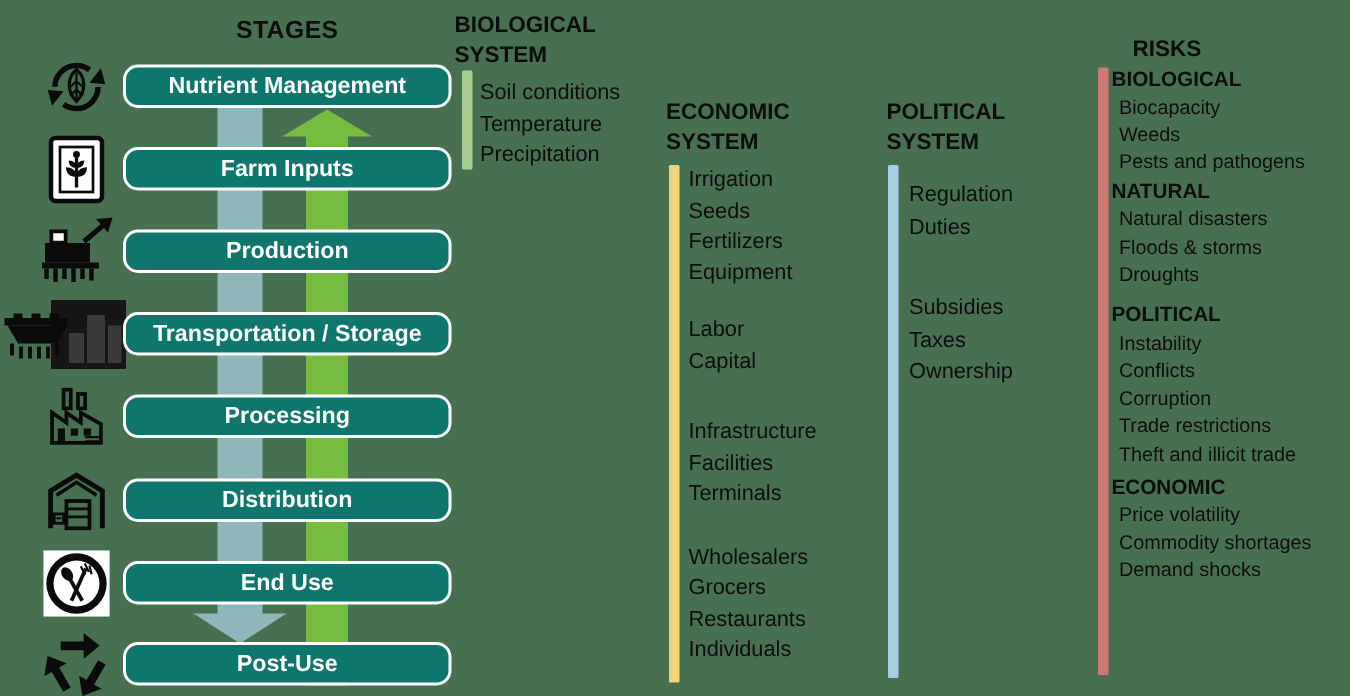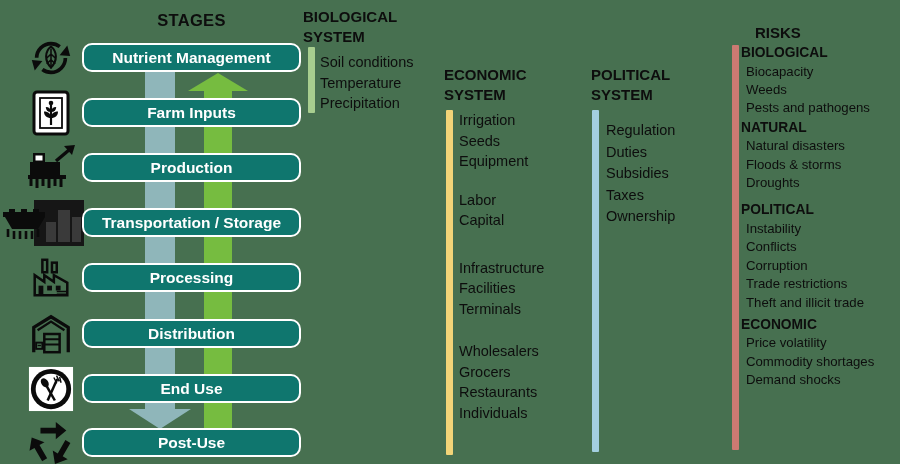--- a/index.html
+++ b/index.html
@@ -181,20 +181,21 @@
       </div>
       <div class="sys-hdr" style="left: 444px; top: 65px;">
         <div>ECONOMIC</div>
         <div>SYSTEM</div>
       </div>
       <div class="bar" style="left: 446px; top: 110px; height: 345px; background: rgb(242, 212, 120);"></div>
       <div class="sys-list" style="left: 459px; top: 110px;">
         <div style="margin-top: 0px;">
           <div class="sys-item" style="line-height: 20.5px;">Irrigation</div>
           <div class="sys-item" style="line-height: 20.5px;">Seeds</div>
+          <div class="sys-item" style="line-height: 20.5px;">Fertilizers</div>
           <div class="sys-item" style="line-height: 20.5px;">Equipment</div>
         </div>
         <div style="margin-top: 18px;">
           <div class="sys-item" style="line-height: 20.5px;">Labor</div>
           <div class="sys-item" style="line-height: 20.5px;">Capital</div>
         </div>
         <div style="margin-top: 27px;">
           <div class="sys-item" style="line-height: 20.5px;">Infrastructure</div>
           <div class="sys-item" style="line-height: 20.5px;">Facilities</div>
           <div class="sys-item" style="line-height: 20.5px;">Terminals</div>
@@ -208,21 +209,21 @@
       </div>
       <div class="sys-hdr" style="left: 591px; top: 65px;">
         <div>POLITICAL</div>
         <div>SYSTEM</div>
       </div>
       <div class="bar" style="left: 592px; top: 110px; height: 342px; background: rgb(163, 207, 224);"></div>
       <div class="sys-list" style="left: 606px; top: 120px;">
         <div style="margin-top: 0px;">
           <div class="sys-item" style="line-height: 21.5px;">Regulation</div>
           <div class="sys-item" style="line-height: 21.5px;">Duties</div>
-          <div class="sys-item" style="line-height: 21.5px;">Subsidies</div>
+          <div class="sys-item" style="line-height: 21.5px; margin-top: 32px;">Subsidies</div>
           <div class="sys-item" style="line-height: 21.5px;">Taxes</div>
           <div class="sys-item" style="line-height: 21.5px;">Ownership</div>
         </div>
       </div>
     </div>
 
   <div class="risk-hdr" id="risks-header" style="left:731px;top:24px;margin-left:24px;">RISKS</div>
   <div class="bar" id="risks-bar" style="left: 732px; top: 45px; height: 405px; background: rgb(204, 122, 114);"></div>
   <div class="risk-content" id="risks-content" style="left:741px;top:44px;">
       <div style="margin-top: 0px;">

